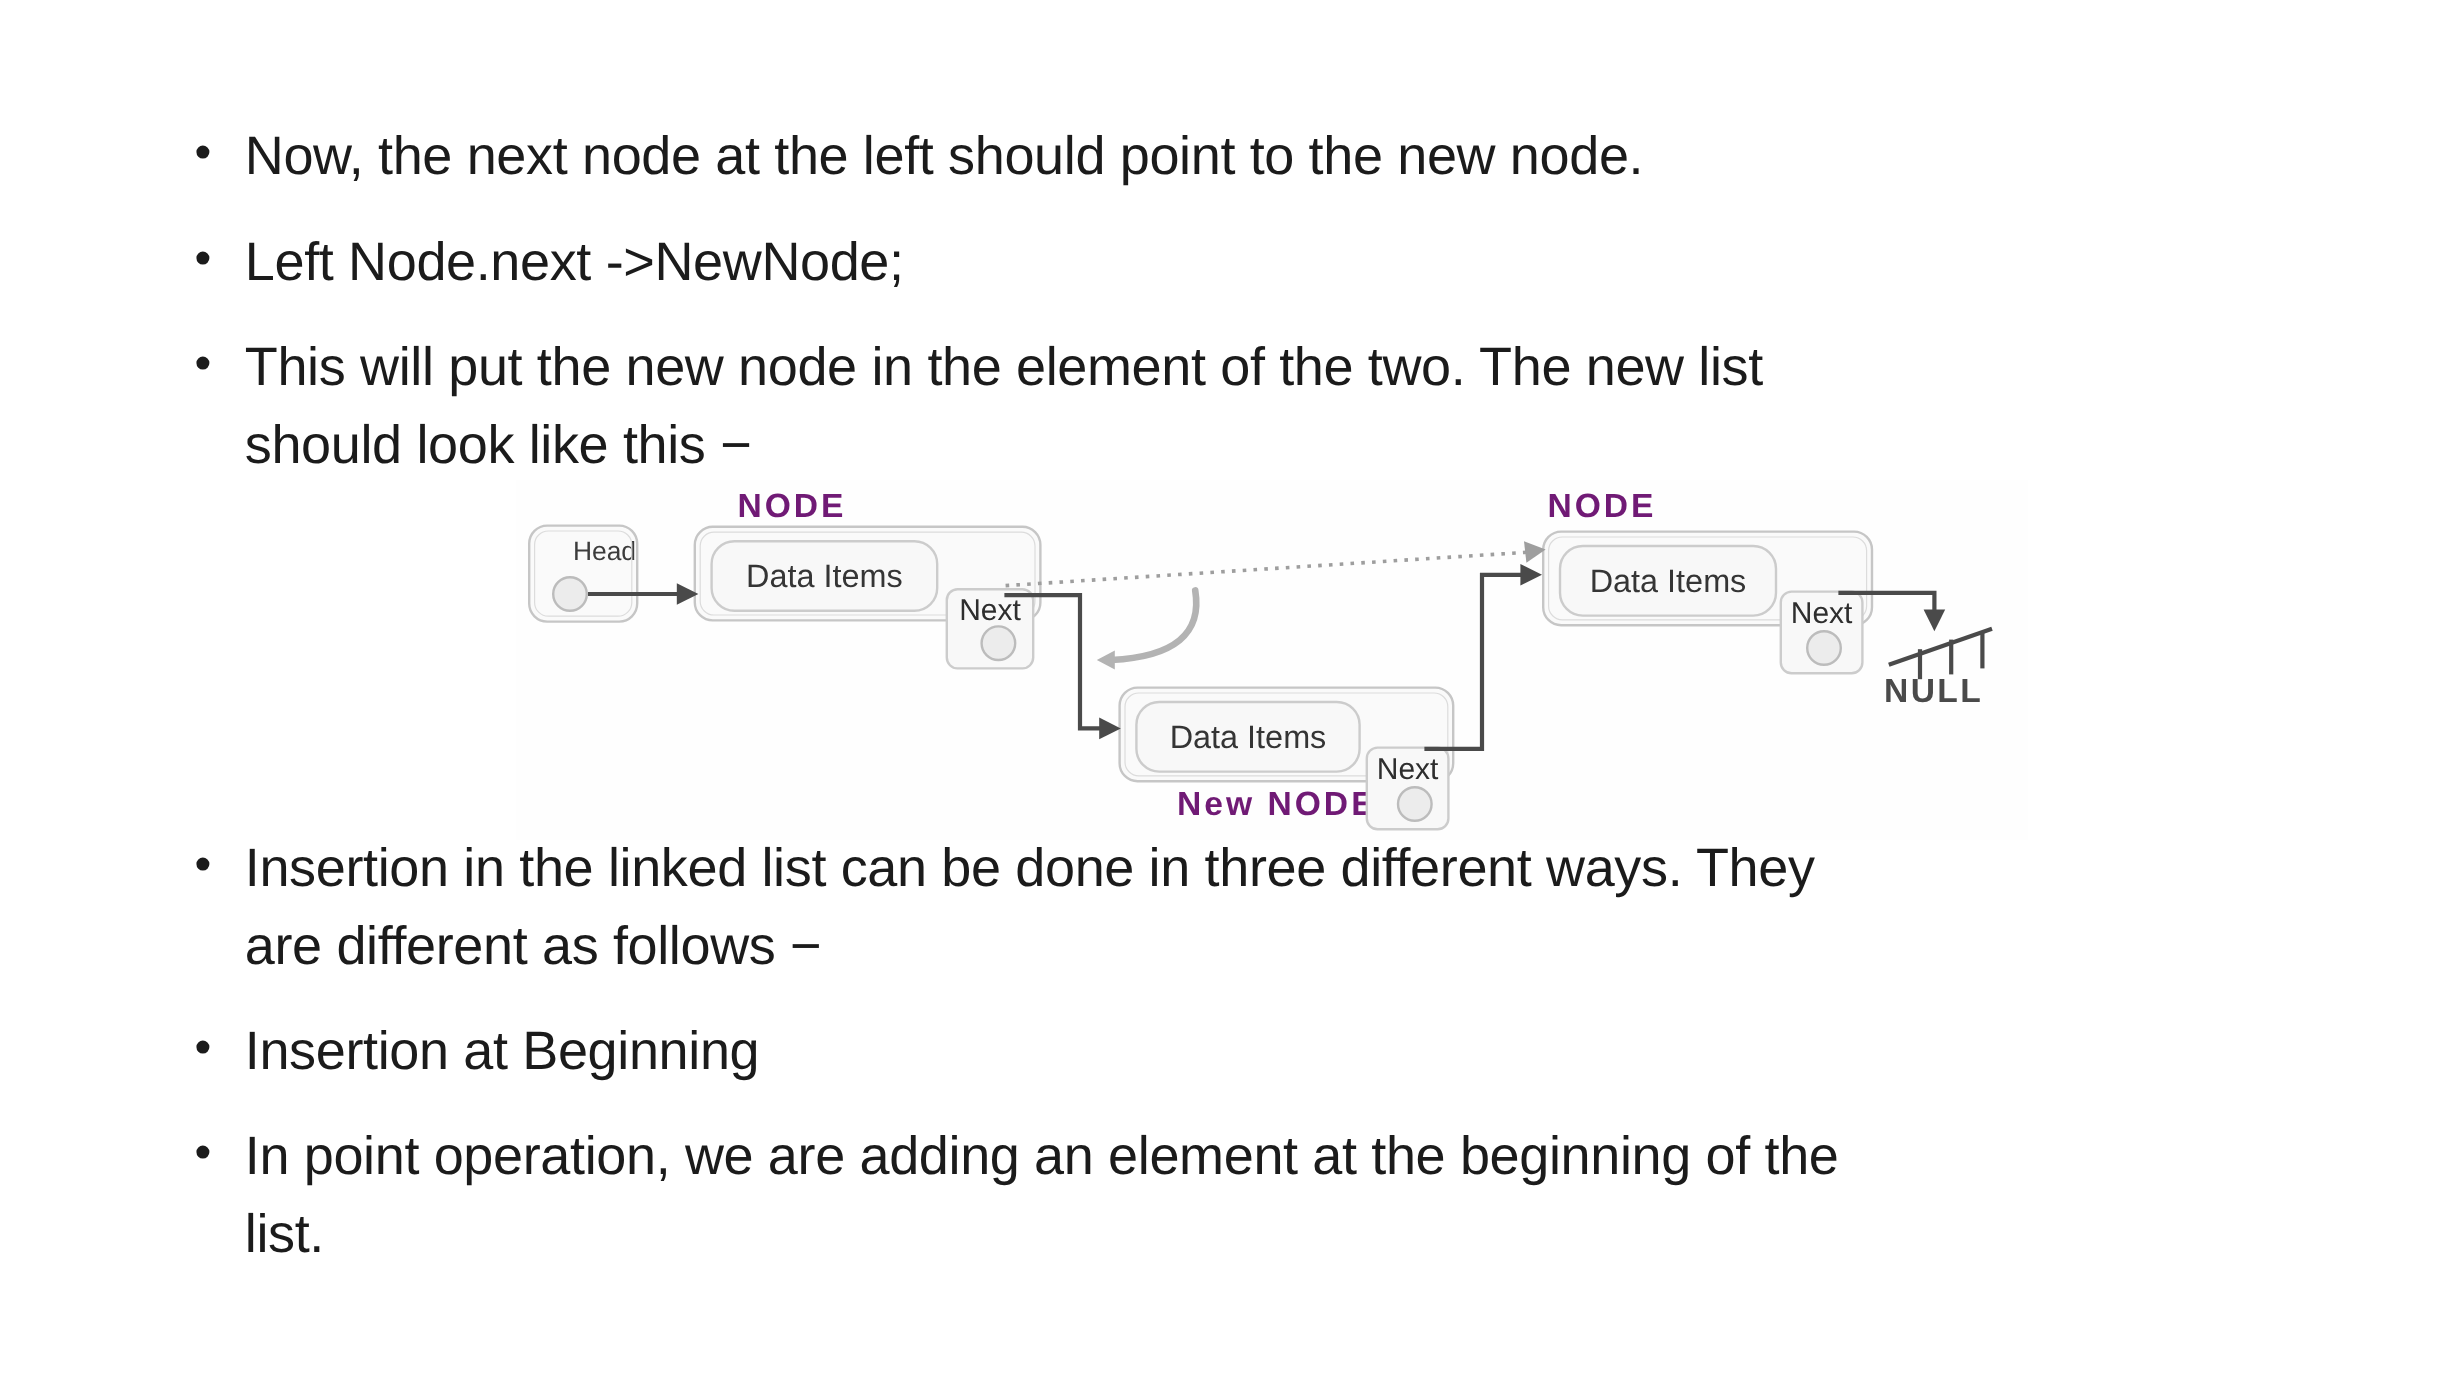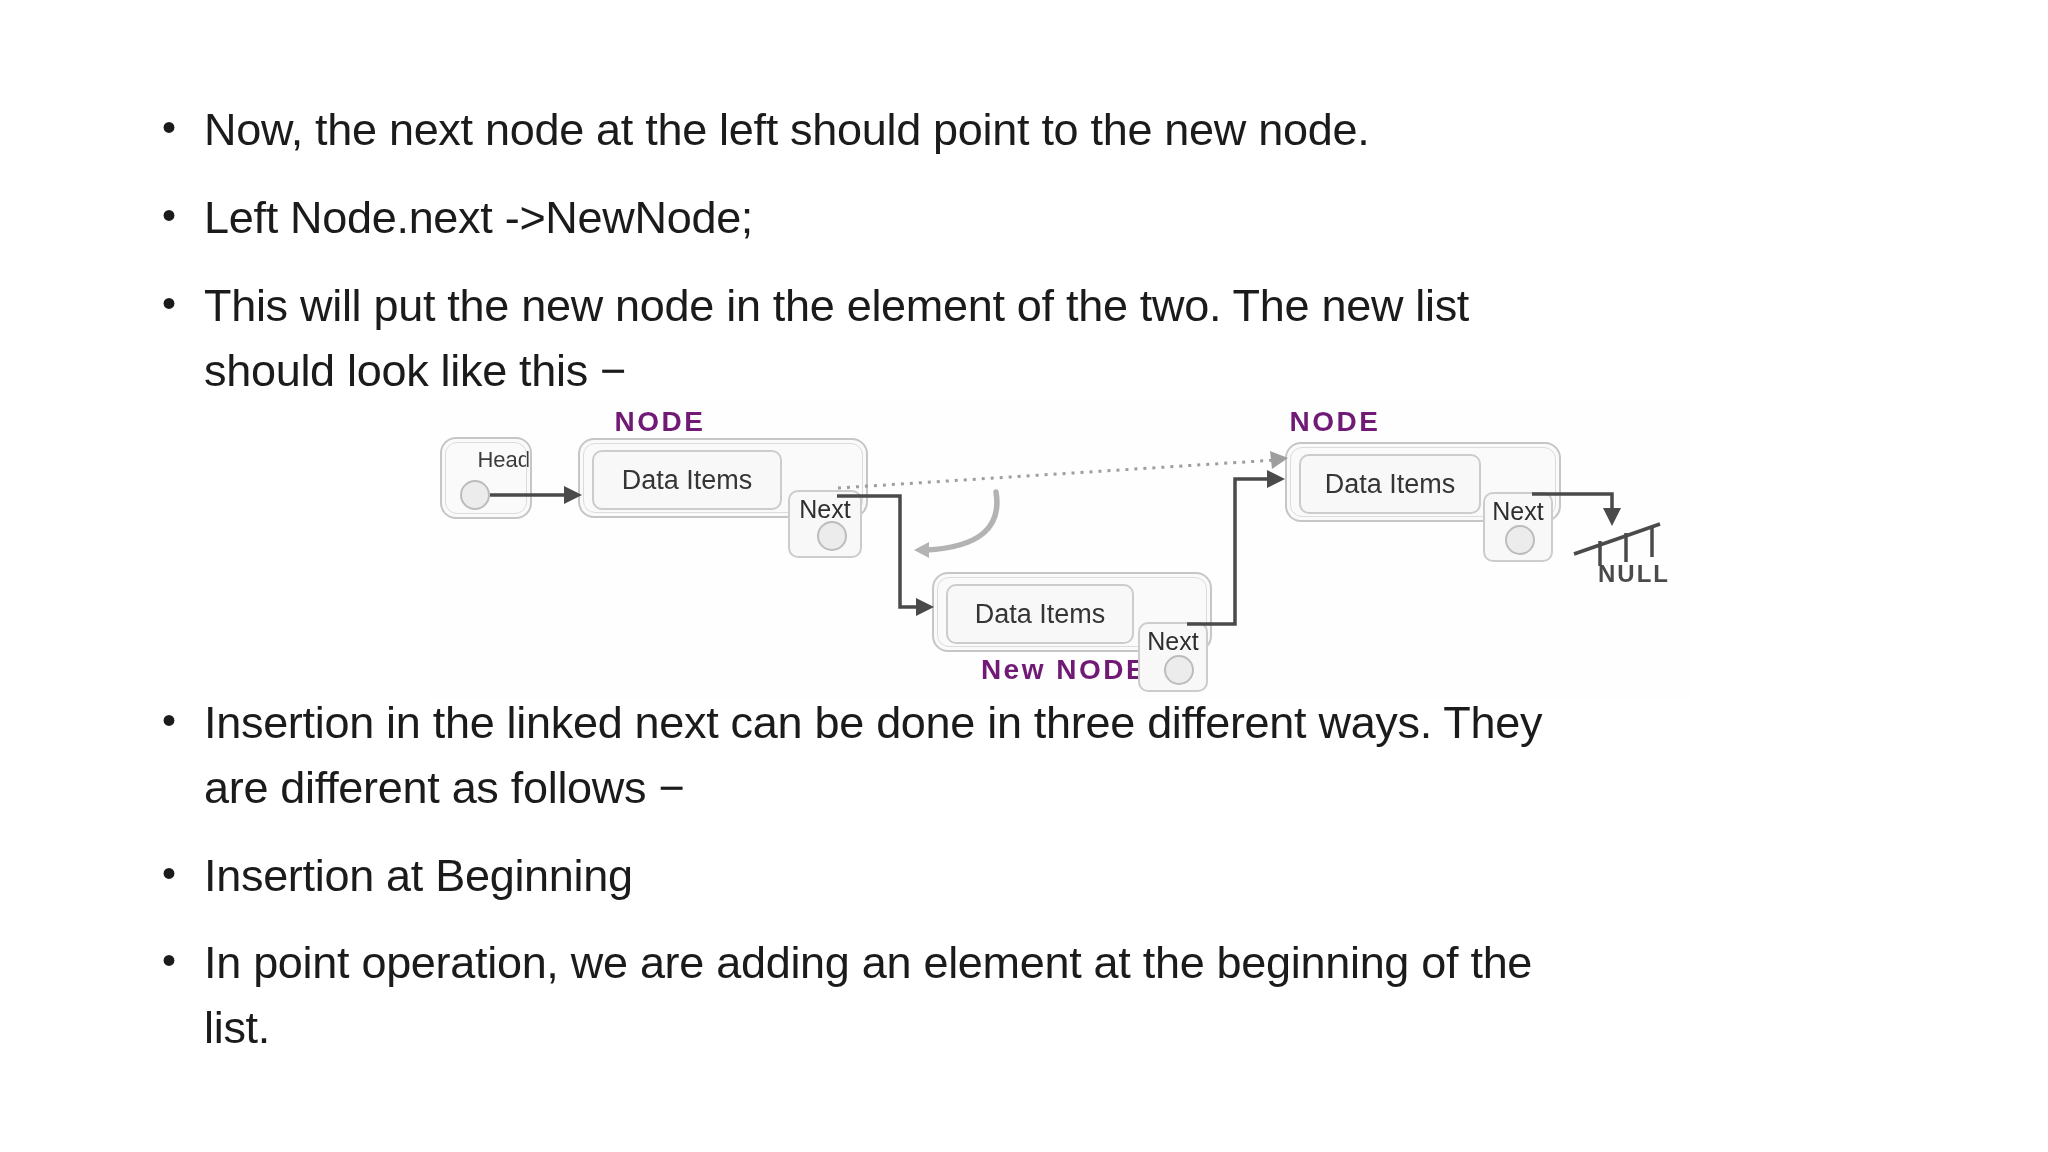--- a/index.html
+++ b/index.html
@@ -22,38 +22,38 @@
     letter-spacing:2.5px; text-align:center; white-space:nowrap;
   }
   .dbox {
     position:absolute; border:2px solid #c6c6c6; border-radius:16px; background:#fafafa;
   }
   .dbox::before {
     content:""; position:absolute; inset:3px; border:1px solid #dcdcdc;
     border-radius:12px; pointer-events:none;
   }
   .ibox {
-    position:absolute; border:2px solid #cccccc; border-radius:10px; background:#f8f8f8;
+    position:absolute; border:2px solid #cccccc; border-radius:20px; background:#f8f8f8;
     display:flex; align-items:center; justify-content:center;
     font-size:27px; color:#353535;
   }
   .ncomp {
     position:absolute; border:2px solid #cccccc; border-radius:10px; background:#f8f8f8;
     text-align:center;
     margin-top:44px;
   }
   .ncomp .nlabel { font-size:25px; color:#2e2e2e; margin-top:3px; }
   .ncirc {
     position:absolute; width:30px; height:30px; border-radius:50%;
     background:#ececec; border:2px solid #bcbcbc;
   }
   .headlabel { font-size:22px; color:#3c3c3c; text-align:right; margin-top:8px; }
   .nulltext {
-    position:absolute; color:#4a4a4a; font-size:24px; font-weight:bold;
-    letter-spacing:2px; text-align:right; white-space:nowrap;
+    position:absolute; color:#4a4a4a; font-size:28px; font-weight:bold;
+    letter-spacing:2px; text-align:left; white-space:nowrap;
   }
   svg.overlay { position:absolute; inset:0; pointer-events:none; }
 </style>
 </head>
 <body>
 
 <div class="slide">
 
   <div class="bullet" style="top:97px">
     <span class="marker">•</span>
@@ -139,21 +139,21 @@
         <path d="M 1170 141 V 166" stroke="#4a4a4a" stroke-width="3.5" fill="none"></path>
         <path d="M 1196 133 V 162" stroke="#4a4a4a" stroke-width="3.5" fill="none"></path>
         <path d="M 1222 127 V 157" stroke="#4a4a4a" stroke-width="3.5" fill="none"></path>
       </g>
     </svg>
   </div>
 
   <div class="bullet" style="top:690px">
     <span class="marker">•</span>
     <div class="btext">
-      <div class="bline">Insertion in the linked next can be done in three different ways. They</div>
+      <div class="bline">Insertion in the linked list can be done in three different ways. They</div>
       <div class="bline">are different as follows −</div>
     </div>
   </div>
 
   <div class="bullet" style="top:843px">
     <span class="marker">•</span>
     <div class="btext">
       <div class="bline">Insertion at Beginning</div>
     </div>
   </div>

